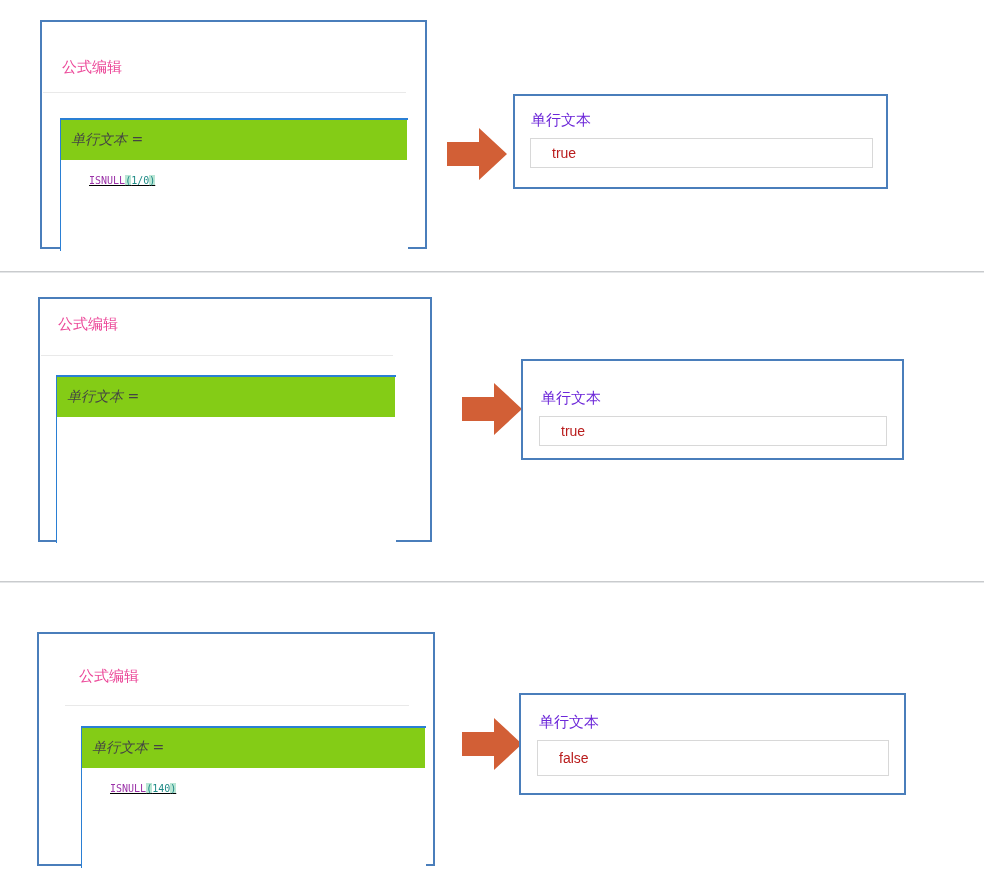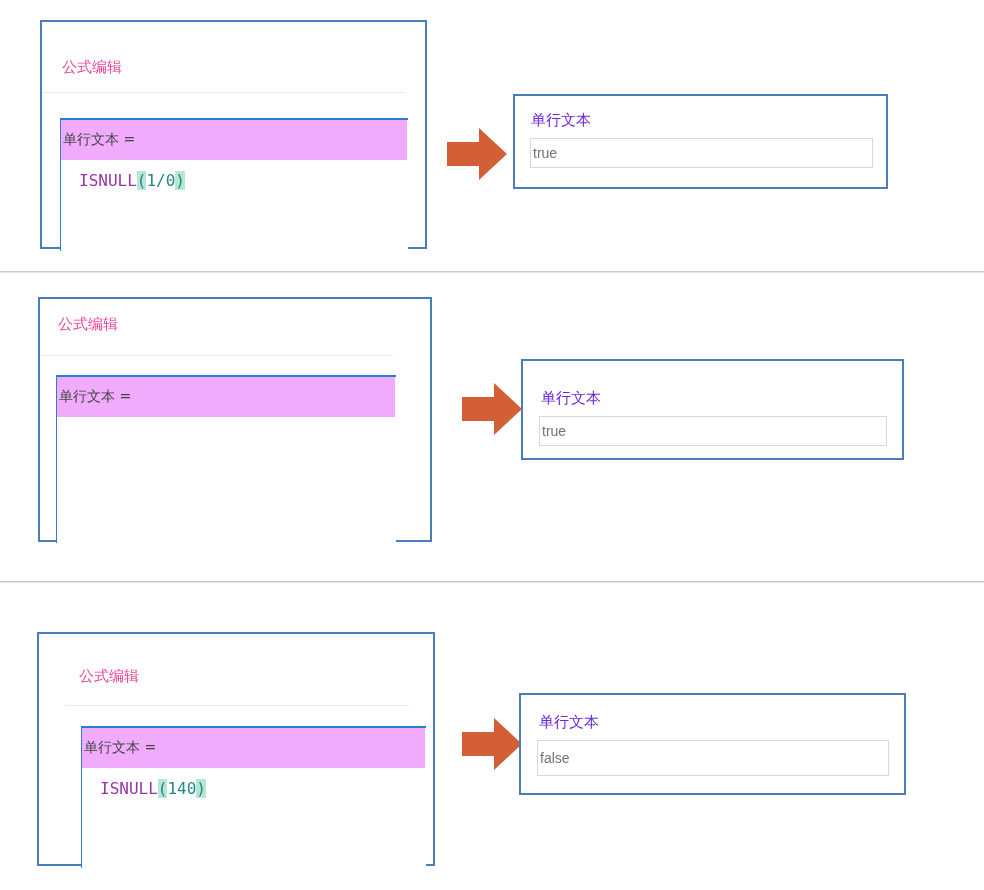--- a/index.html
+++ b/index.html
@@ -50,41 +50,43 @@
     position: absolute;
     box-sizing: border-box;
     border-top: 2px solid #2a7fd4;
     border-left: 1px solid #2a7fd4;
     background: #ffffff;
   }
   .formula-header {
     position: absolute;
     left: 0;
     top: 0;
-    background: #f0abfc;
+    background: #84cc16;
     display: flex;
     align-items: center;
     box-sizing: border-box;
-    padding-left: 2px;
+    padding-left: 10px;
+    font-style: italic;
   }
   .formula-header-text {
     color: #444444;
     font-size: 14px;
     font-family: "DejaVu Sans", "Liberation Sans", sans-serif;
     white-space: nowrap;
   }
   .formula-body {
     position: absolute;
-    left: 4px;
+    left: 14px;
     box-sizing: border-box;
     padding-left: 14px;
     font-family: "DejaVu Sans Mono", "Liberation Mono", monospace;
-    font-size: 16px;
+    font-size: 10px;
     line-height: 18px;
     white-space: pre;
+    text-decoration: underline;
   }
   .tok-fn   { color: #9b32a8; }
   .tok-paren{ color: #1f8a86; }
   .tok-hl   { background: #b9e6d4; color: #1f8a86; }
   .tok-num  { color: #1f8a86; }
   .caret {
     display: inline-block;
     width: 1px;
     height: 13px;
     background: #222222;
@@ -110,22 +112,22 @@
     font-family: "DejaVu Sans", "Liberation Sans", sans-serif;
     white-space: nowrap;
   }
   .result-input {
     position: absolute;
     box-sizing: border-box;
     border: 1px solid #d8d8d8;
     background: #ffffff;
     display: flex;
     align-items: center;
-    padding-left: 2px;
-    color: #737373;
+    padding-left: 21px;
+    color: #b91c1c;
     font-size: 14px;
     font-family: "Liberation Sans", "DejaVu Sans", sans-serif;
   }
 </style>
 </head>
 <body>
 
 <div class="editor-panel" style="left:40px; top:20px; width:387px; height:229px;">
   <div class="panel-title" style="left:20px; top:36px;">公式编辑</div>
   <div class="panel-rule" style="left:1px; top:70px; width:363px;"></div>

